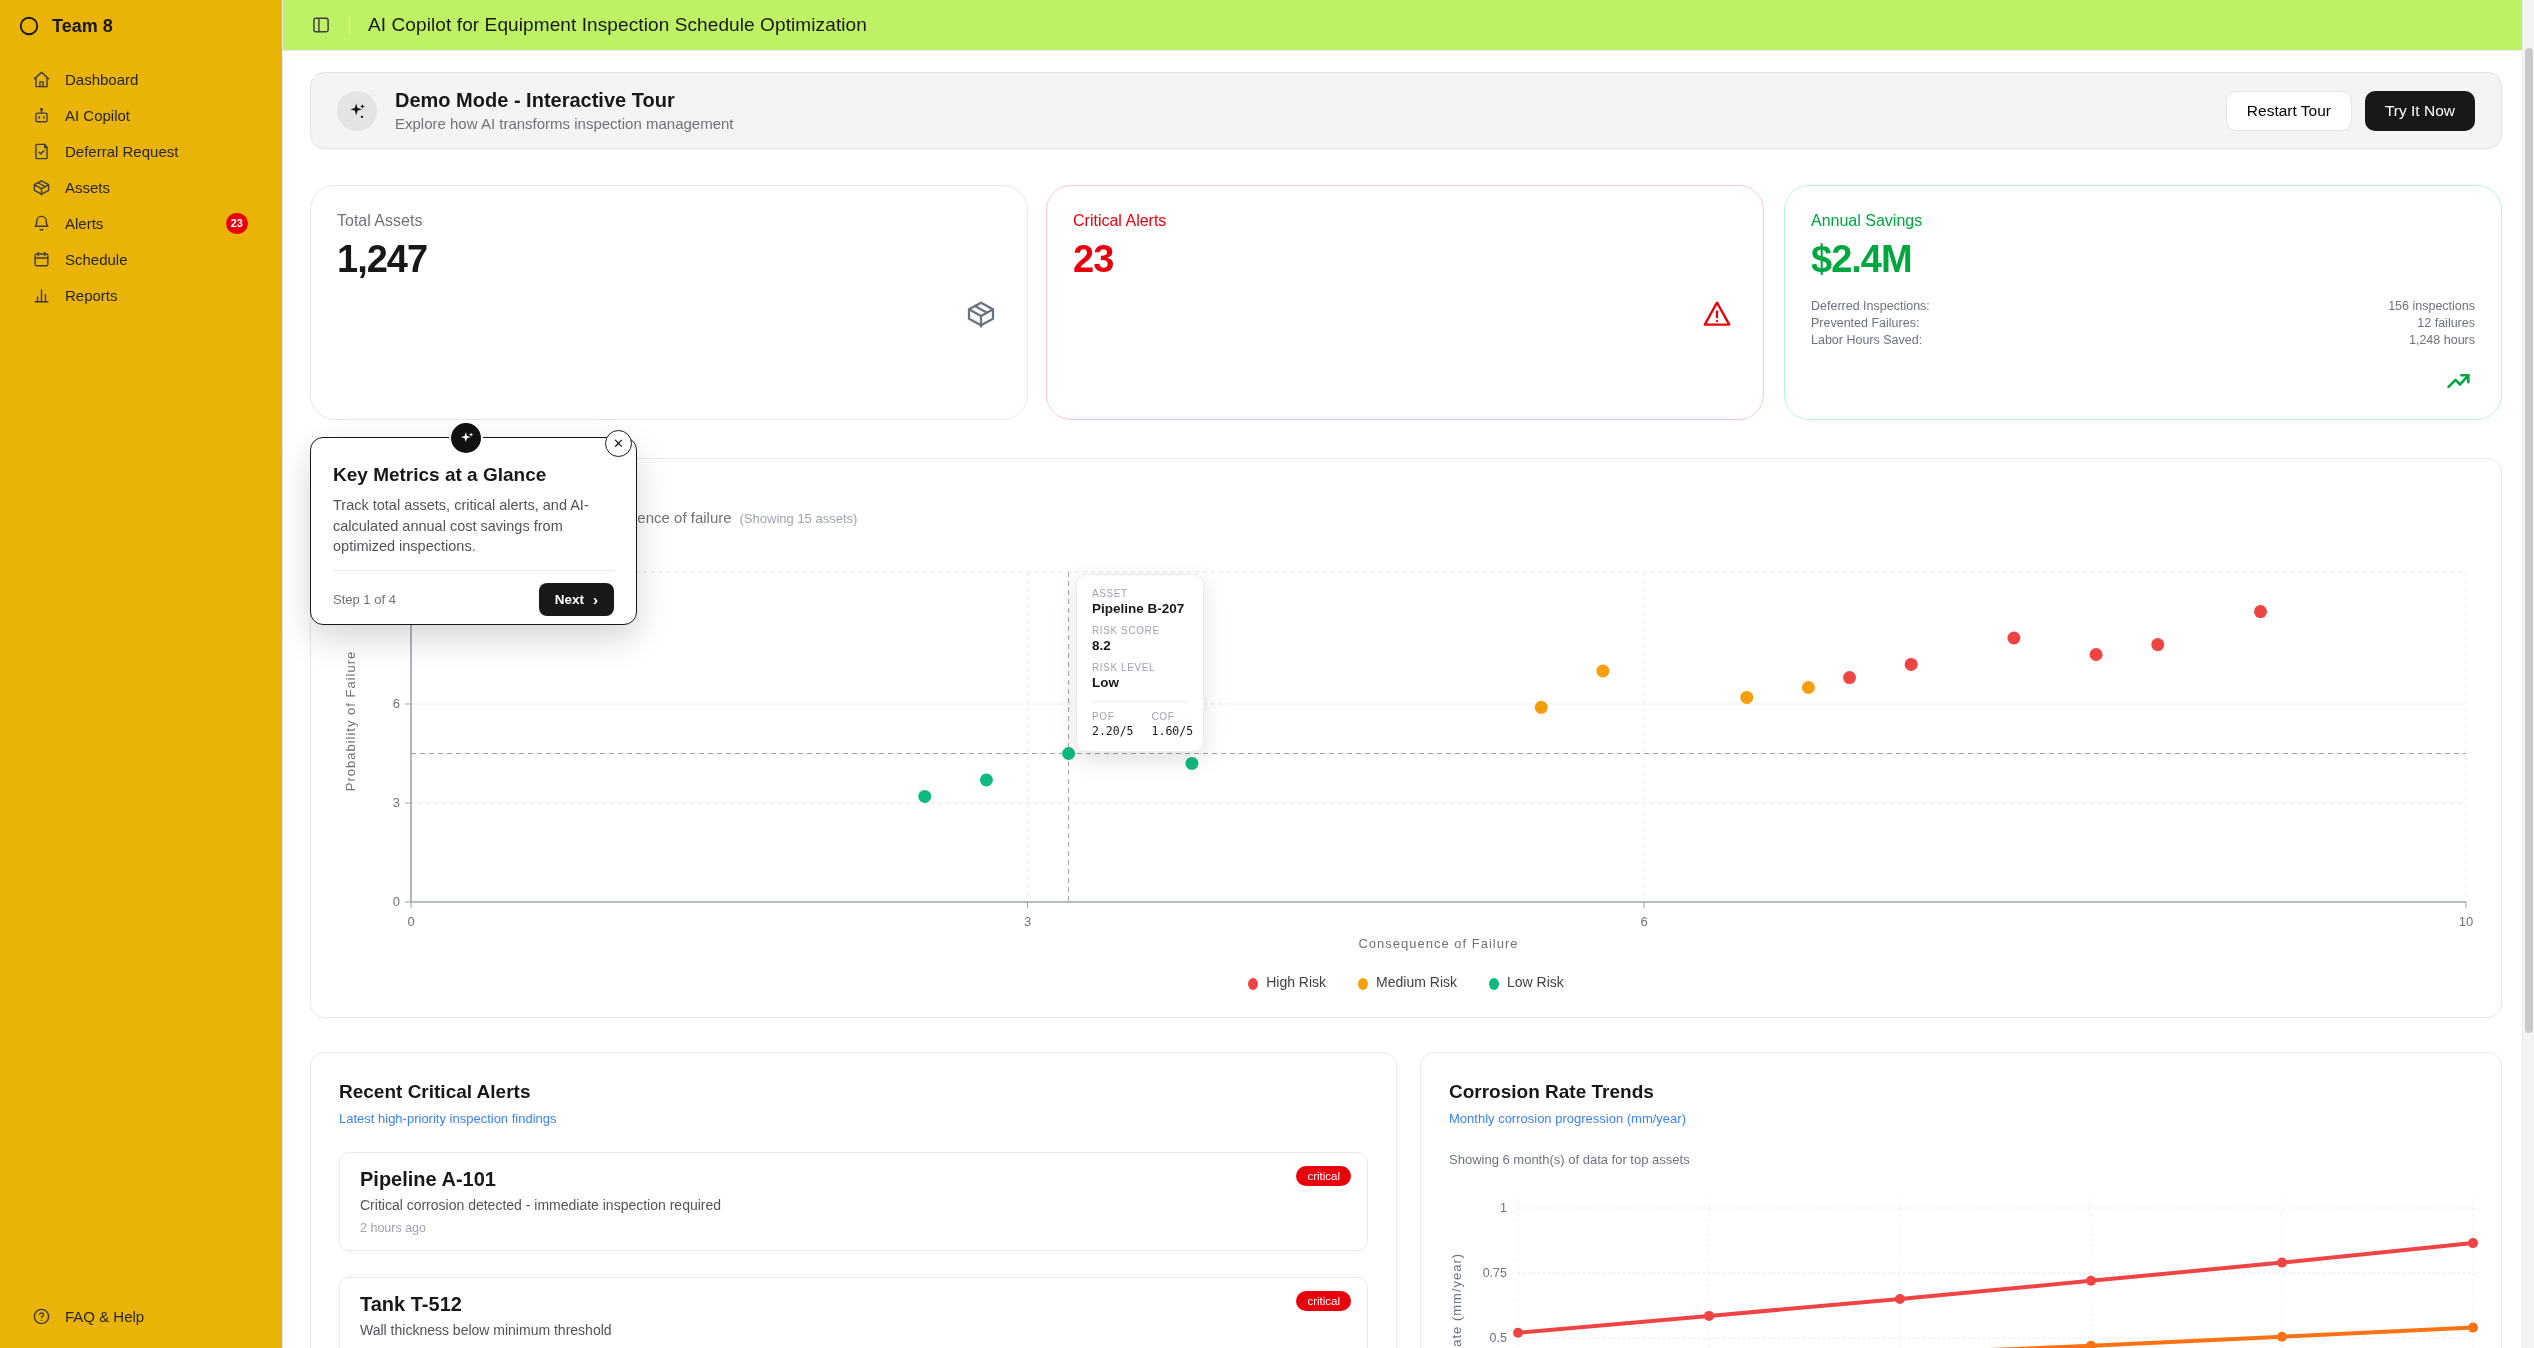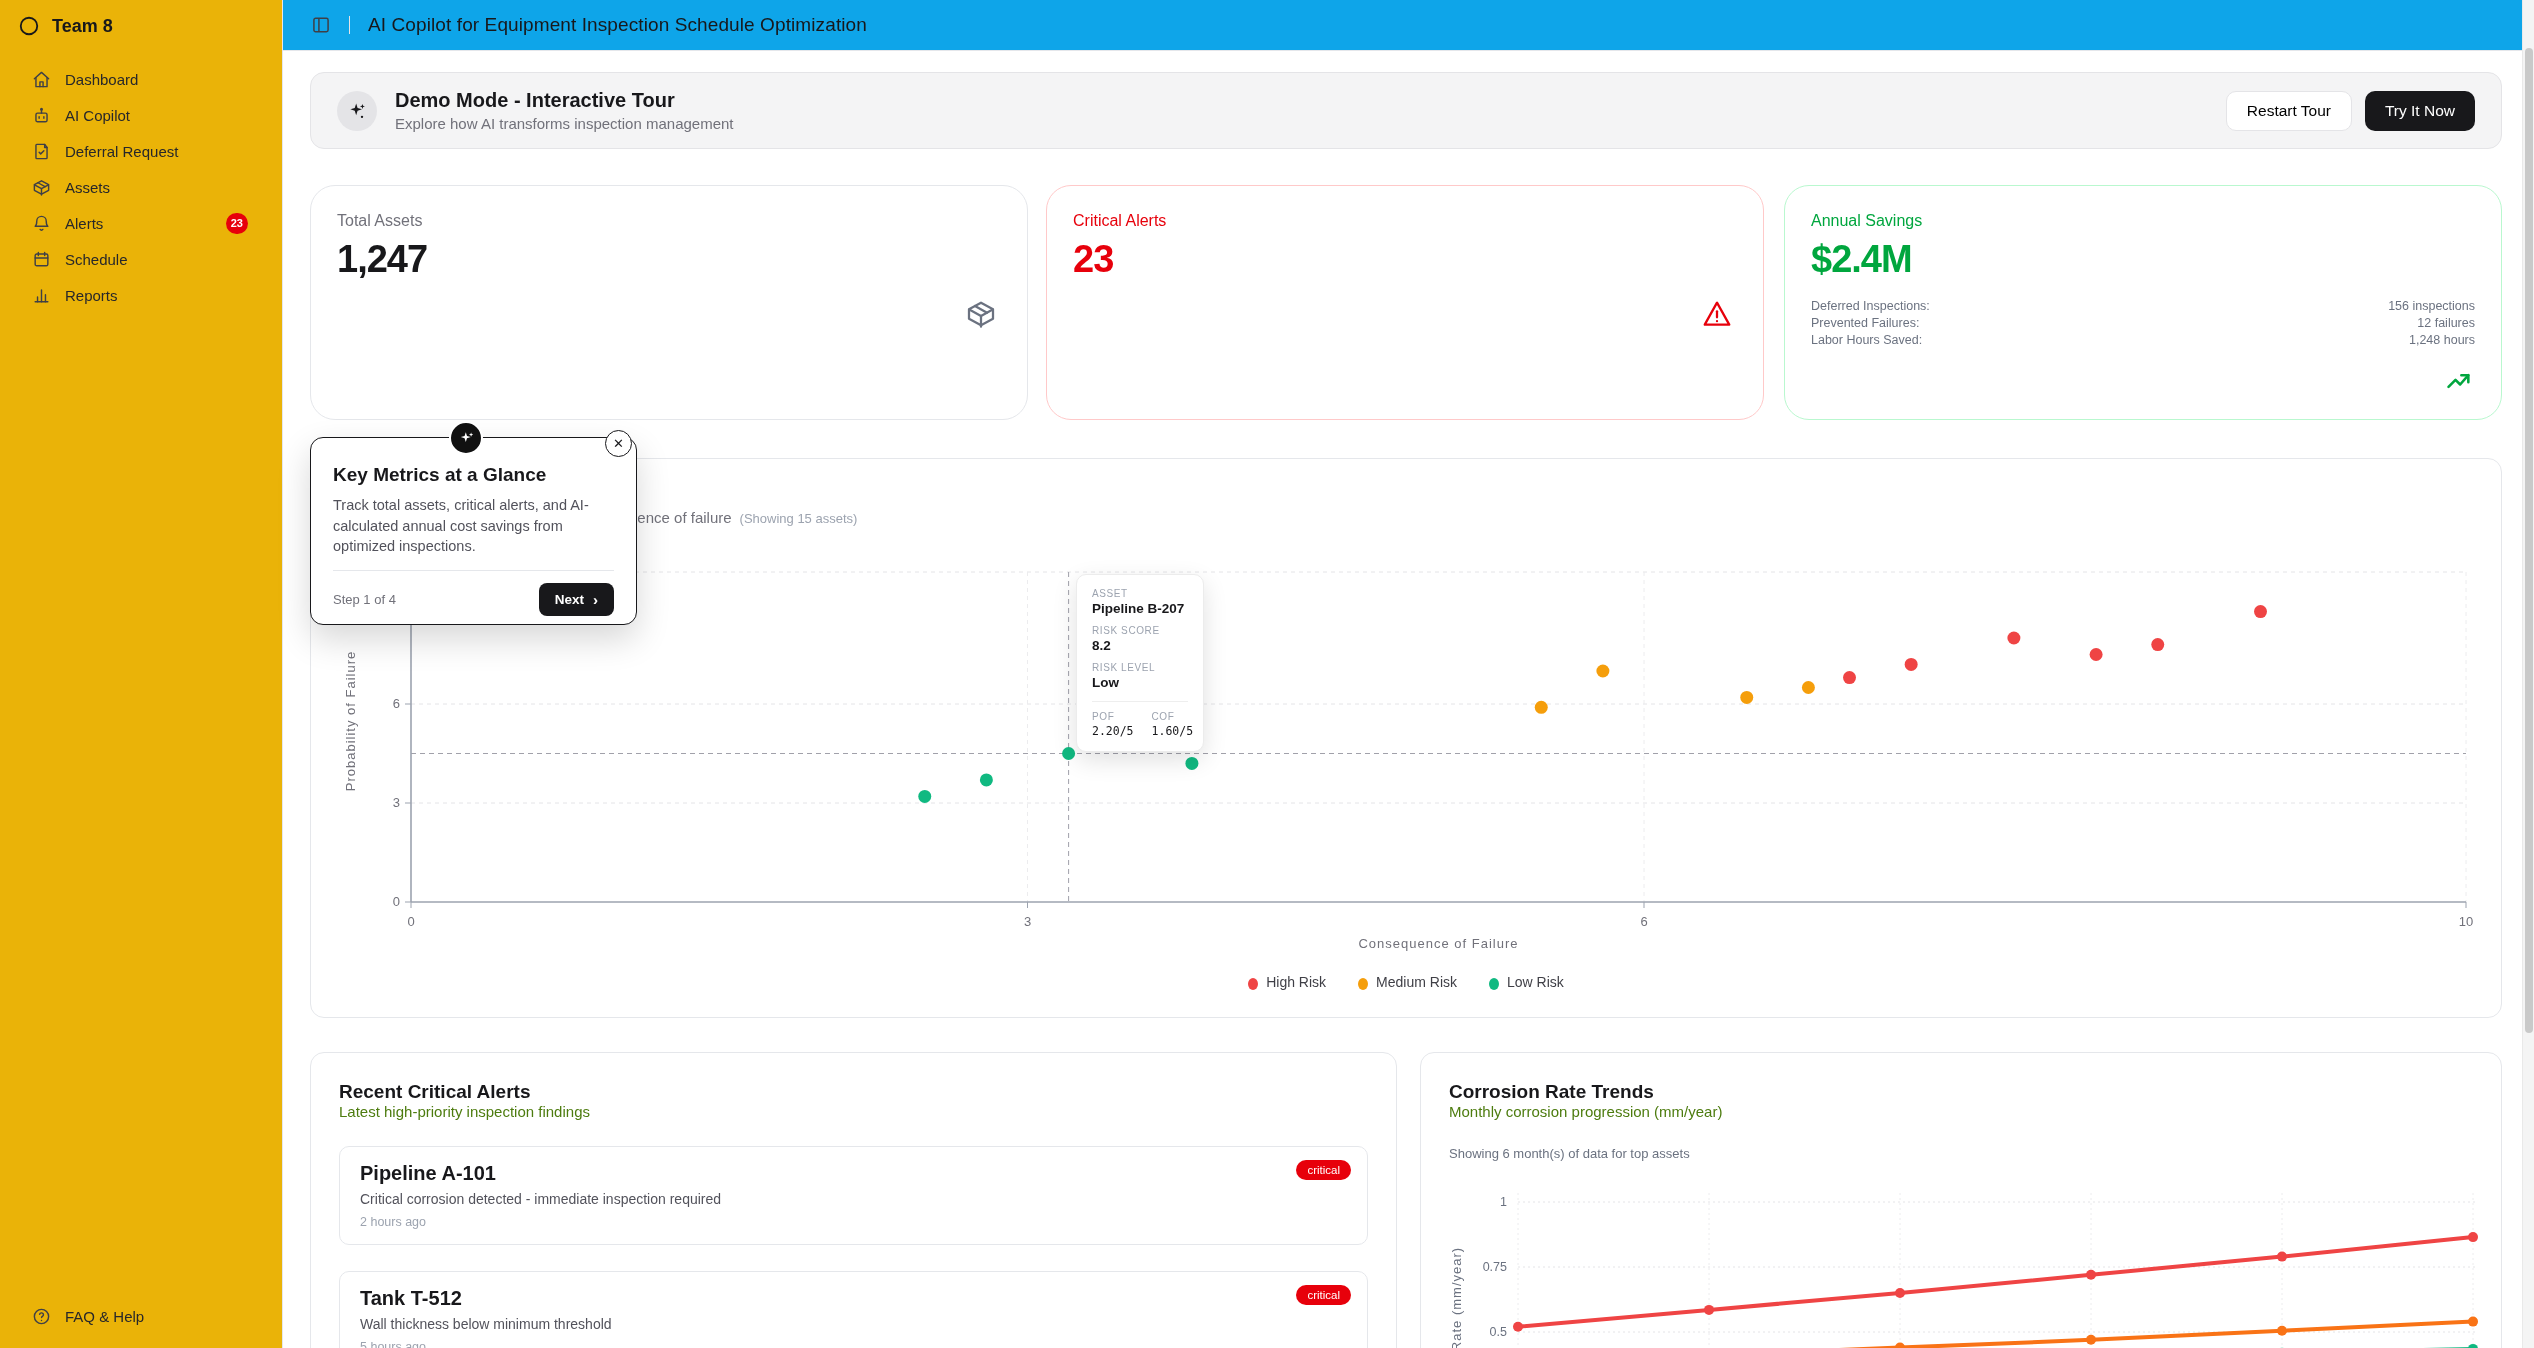--- a/index.html
+++ b/index.html
@@ -16,21 +16,21 @@
     font-size:15px; color:#27272a; cursor:pointer; position:relative; }
   .nav-item svg { width:19px; height:19px; stroke:#3f3f46; fill:none; stroke-width:1.8;
     stroke-linecap:round; stroke-linejoin:round; flex:0 0 auto; }
   .nav-badge { position:absolute; right:34px; background:#e7000b; color:#fff;
     min-width:21px; height:21px; border-radius:11px; font-size:11px; font-weight:bold;
     display:flex; align-items:center; justify-content:center; padding:0 5px; }
   .sidebar-footer { position:absolute; left:0; bottom:14px; width:100%; }
 
   
   #header { position:absolute; left:283px; top:0; width:2251px; height:51px;
-    background:#0ea5e9; border-bottom:1px solid #e5e7eb; display:flex; align-items:center; }
+    background:#bef264; border-bottom:1px solid #e5e7eb; display:flex; align-items:center; }
   #header .toggle { margin-left:28px; width:20px; height:20px; cursor:pointer; }
   #header .toggle svg { width:20px; height:20px; stroke:#3f3f46; fill:none; stroke-width:1.8; }
   .hdr-divider { width:1px; height:18px; background:#e4e4e7; margin:0 18px; }
   .hdr-title { font-size:19px; font-weight:500; letter-spacing:.1px; }
 
   
   #banner { position:absolute; left:310px; top:72px; width:2192px; height:77px;
     background:#f4f4f5; border:1px solid #e4e4e7; border-radius:14px;
     display:flex; align-items:center; padding:0 26px; }
   .banner-ico { width:40px; height:40px; border-radius:50%; background:#e4e4e7;
@@ -108,21 +108,21 @@
     padding:0 16px; font-size:13.5px; font-weight:bold; display:flex; align-items:center; gap:9px;
     cursor:pointer; font-family:"Liberation Sans", sans-serif; }
   .tour-next .chev { font-size:15px; font-weight:bold; line-height:1; }
 
   
   .bcard { position:absolute; top:1052px; background:#fff; border:1px solid #e5e7eb;
     border-radius:14px; padding:28px; overflow:hidden; }
   #alerts-card { left:310px; width:1087px; height:330px; }
   #corrosion-card { left:1420px; width:1082px; height:330px; padding:0; }
   .bcard-title { font-size:19px; font-weight:bold; }
-  .bcard-sub { font-size:15px; color:#4d7c0f; margin-top:0; }
+  .bcard-sub { font-size:13px; color:#3b82f6; margin-top:8px; }
   .alert-item { position:relative; border:1px solid #e5e7eb; border-radius:10px;
     padding:15px 20px; margin-top:26px; cursor:pointer; }
   .alert-item + .alert-item { margin-top:26px; }
   .alert-name { font-size:20px; font-weight:bold; }
   .alert-desc { font-size:14px; color:#52525b; margin-top:6px; }
   .alert-time { font-size:12.5px; color:#9ca3af; margin-top:8px; }
   .alert-badge { position:absolute; right:16px; top:13px; background:#e7000b; color:#fff;
     font-size:11.5px; border-radius:999px; padding:4px 11px; }
   .corr-head { padding:28px 28px 0 28px; }
   .corr-note { font-size:13px; color:#6b7280; margin-top:26px; }

